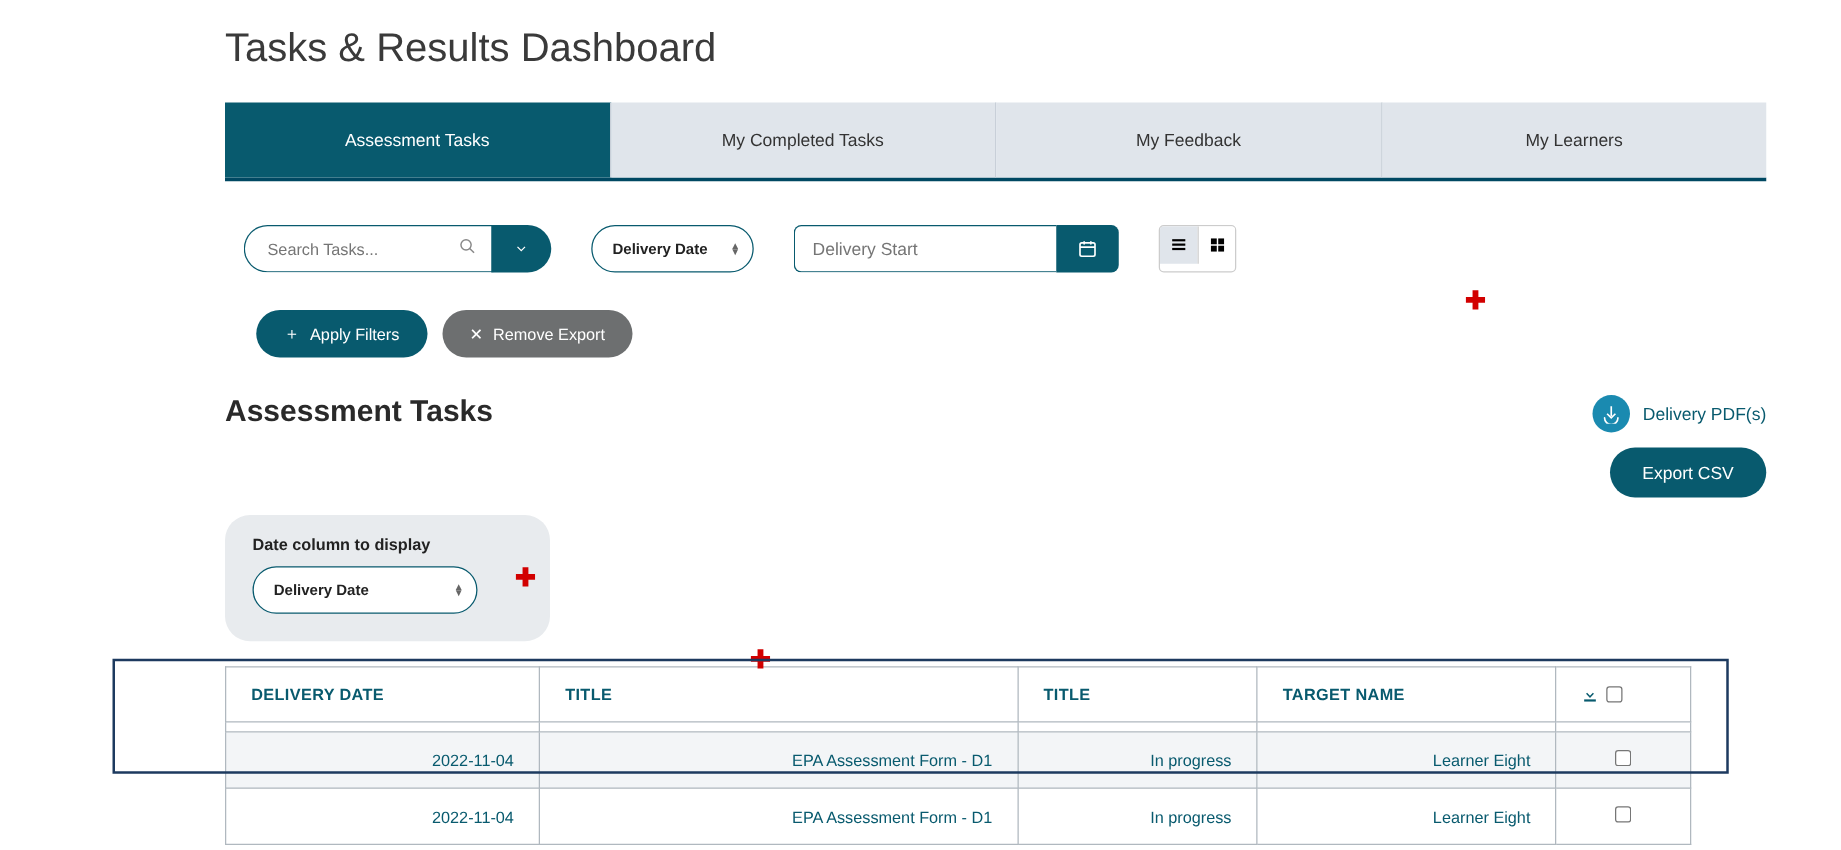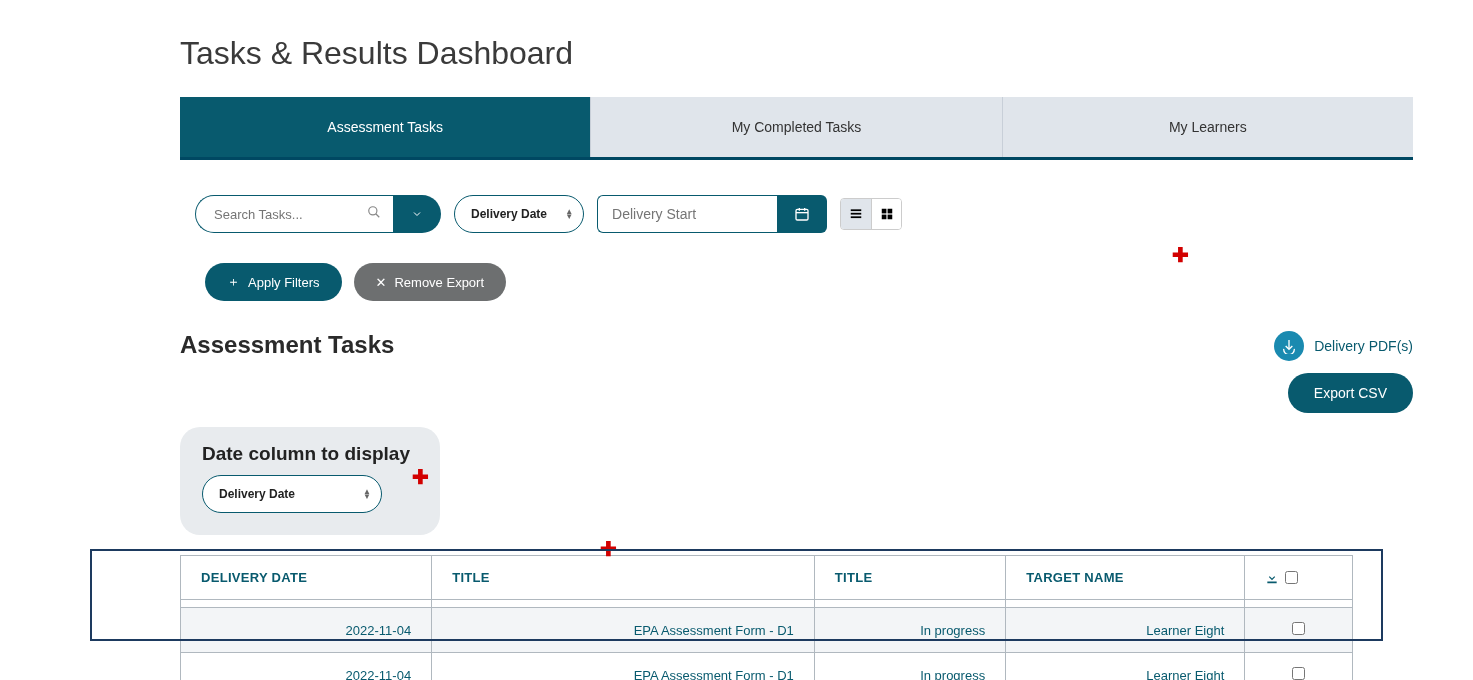--- a/index.html
+++ b/index.html
@@ -1,49 +1,49 @@
 <!DOCTYPE html>
 <html><head>
   <meta charset="utf-8">
   <style>
     * { box-sizing: border-box; margin: 0; padding: 0; }
     body { font-family: -apple-system, BlinkMacSystemFont, "Segoe UI", Arial, sans-serif; background: #fff; color: #333; }
     .container { width: 1473px; padding-left: 180px; padding-right: 60px; padding-top: 20px; }
-    .page-title { font-size: 32px; font-weight: 300; color: #3a3a3a; margin-bottom: 25px; margin-top: 15px; }
+    .page-title { font-size: 32px; font-weight: 300; color: #3a3a3a; margin-bottom: 25px; }
     .tabs { display: flex; border-bottom: 3px solid #004862; margin-bottom: 35px; }
     .tab { flex: 1; text-align: center; padding: 22px 10px; background: #e0e5eb; color: #333; font-size: 14px; cursor: pointer; border-right: 1px solid #c8cfd8; }
     .tab:last-child { border-right: none; }
     .tab.active { background: #085a6e; color: #fff; font-weight: 400; }
-    .filters-row { display: flex; align-items: center; gap: 13px; margin-bottom: 30px; padding-left: 15px; position: relative; }
+    .filters-row { display: flex; gap: 32px; margin-bottom: 30px; padding-left: 15px; position: relative; }
     .search-wrap { display: flex; align-items: center; }
     .search-input { width: 200px; height: 38px; border: 1px solid #085a6e; border-right: none; border-radius: 20px 0 0 20px; padding: 0 30px 0 18px; font-size: 13px; color: #888; outline: none; background: #fff; }
     .search-icon-inner { position: relative; margin-left: -28px; margin-right: 12px; color: #888; pointer-events: none; }
     .search-toggle { width: 48px; height: 38px; background: #085a6e; border: none; border-radius: 0 20px 20px 0; color: #fff; display: flex; align-items: center; justify-content: center; cursor: pointer; }
     .select-pill { height: 38px; border: 1px solid #085a6e; border-radius: 20px; padding: 0 36px 0 16px; font-size: 12px; font-weight: 600; color: #222; background: #fff; display: flex; align-items: center; position: relative; min-width: 120px; }
     .spinner-icon { position: absolute; right: 10px; top: 50%; transform: translateY(-50%); color: #666; display: flex; flex-direction: column; line-height: 5px; font-size: 8px; }
     .date-wrap { display: flex; align-items: center; }
-    .date-input { width: 180px; height: 38px; border: 1px solid #085a6e; border-right: none; border-radius: 6px 0 0 6px; padding: 0 14px; font-size: 14px; color: #888; outline: none; }
+    .date-input { width: 210px; height: 38px; border: 1px solid #085a6e; border-right: none; border-radius: 6px 0 0 6px; padding: 0 14px; font-size: 14px; color: #888; outline: none; }
     .date-btn { width: 50px; height: 38px; background: #085a6e; border: none; border-radius: 0 6px 6px 0; color: #fff; display: flex; align-items: center; justify-content: center; cursor: pointer; }
     .view-toggle { display: flex; border: 1px solid #ccc; border-radius: 4px; overflow: hidden; }
     .view-btn { width: 30px; height: 30px; border: none; background: #fff; display: flex; align-items: center; justify-content: center; cursor: pointer; }
     .view-btn.active { background: #e0e5eb; }
     .view-btn + .view-btn { border-left: 1px solid #ccc; }
     .marker { color: #d20000; font-size: 20px; font-weight: 900; position: absolute; }
     .filter-actions { display: flex; gap: 12px; margin-bottom: 30px; padding-left: 25px; }
     .pill-btn { height: 38px; border: none; border-radius: 20px; padding: 0 22px; font-size: 13px; color: #fff; display: flex; align-items: center; gap: 8px; cursor: pointer; }
     .pill-primary { background: #085a6e; }
     .pill-gray { background: #6d6f70; }
     .section-header { display: flex; justify-content: space-between; align-items: flex-start; margin-bottom: 14px; }
     .section-title { font-size: 24px; font-weight: 600; color: #2a2a2a; }
     .export-col { display: flex; flex-direction: column; align-items: flex-end; gap: 12px; margin-right: 0; }
     .download-link { display: flex; align-items: center; gap: 10px; color: #085a6e; font-size: 14px; cursor: pointer; }
     .download-circle { width: 30px; height: 30px; border-radius: 50%; background: #1a8ab0; display: flex; align-items: center; justify-content: center; color: #fff; }
     .export-btn { background: #085a6e; color: #fff; border: none; border-radius: 20px; height: 40px; padding: 0 26px; font-size: 14px; font-weight: 500; cursor: pointer; }
     .date-col-box { background: #e8ebee; border-radius: 20px; padding: 16px 22px 22px 22px; width: 260px; margin-bottom: 20px; position: relative; }
-    .date-col-label { font-size: 19px; font-weight: 600; color: #222; margin-bottom: 10px; display: block; }
+    .date-col-label { font-size: 13px; font-weight: 600; color: #222; margin-bottom: 10px; display: block; }
     .date-col-select { width: 180px; }
     .table-outer { position: relative; margin-left: -90px; margin-right: 60px; }
     .header-highlight { position: absolute; top: -6px; left: 0; right: -30px; height: 92px; border: 2px solid #1d3a5f; pointer-events: none; }
     table { width: 100%; border-collapse: collapse; background: #fff; margin-left: 90px; }
     table.inner { width: calc(100% - 90px); }
     th, td { border: 1px solid #b0b8bf; padding: 14px 20px; text-align: left; font-size: 13px; }
     th { color: #085a6e; font-weight: 700; letter-spacing: 0.3px; background: #fff; }
     tr.spacer td { height: 8px; padding: 0; background: #fff; }
     td { color: #085a6e; background: #f3f5f7; text-align: right; }
     tr.row-alt td { background: #fff; }
@@ -61,20 +61,21 @@
 </head>
 <body>
 
 <div class="container">
 
   <h1 class="page-title">Tasks &amp; Results Dashboard</h1>
 
   <div class="tabs">
     <div class="tab active">Assessment Tasks</div>
     <div class="tab">My Completed Tasks</div>
+    <div class="tab">My Feedback</div>
     <div class="tab">My Learners</div>
   </div>
 
   <div class="filters-row">
     <div class="search-wrap">
       <input class="search-input" placeholder="Search Tasks..." style="">
       <span class="search-icon-inner">
         <svg width="14" height="14" viewBox="0 0 24 24" fill="none" stroke="currentColor" stroke-width="2">
             <circle cx="10" cy="10" r="7"></circle>
             <line x1="21" y1="21" x2="15" y2="15"></line>

